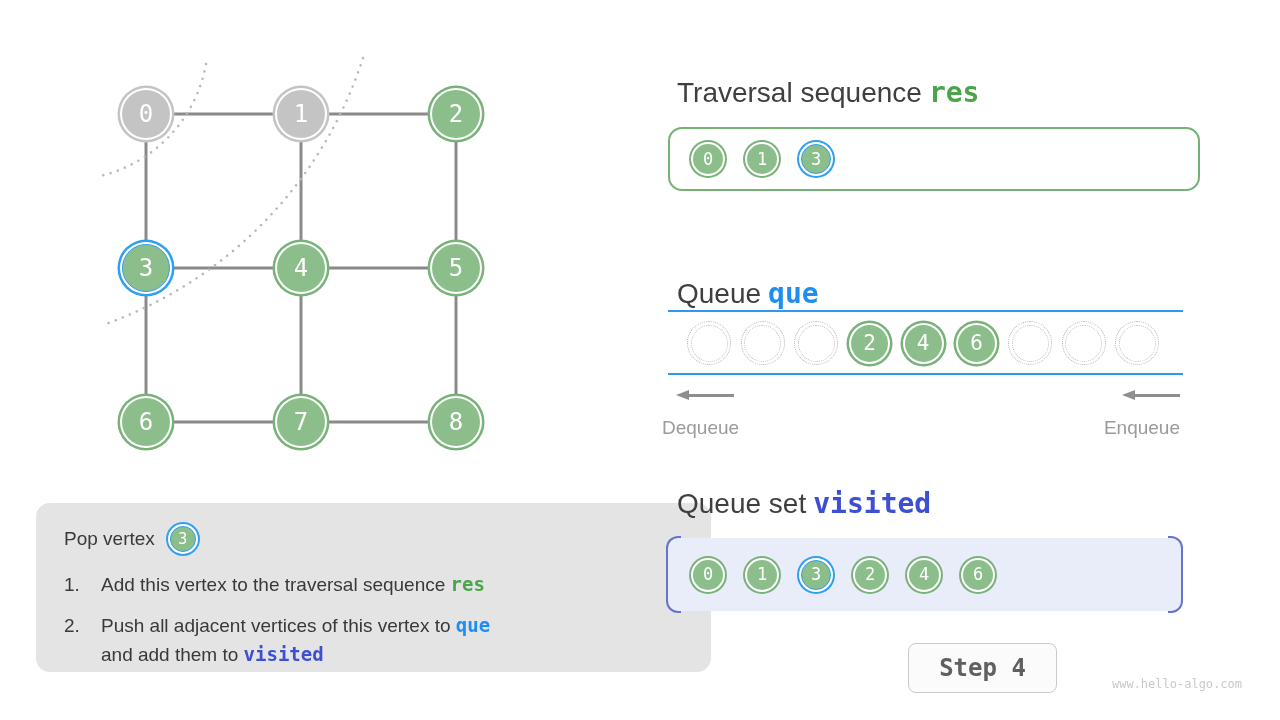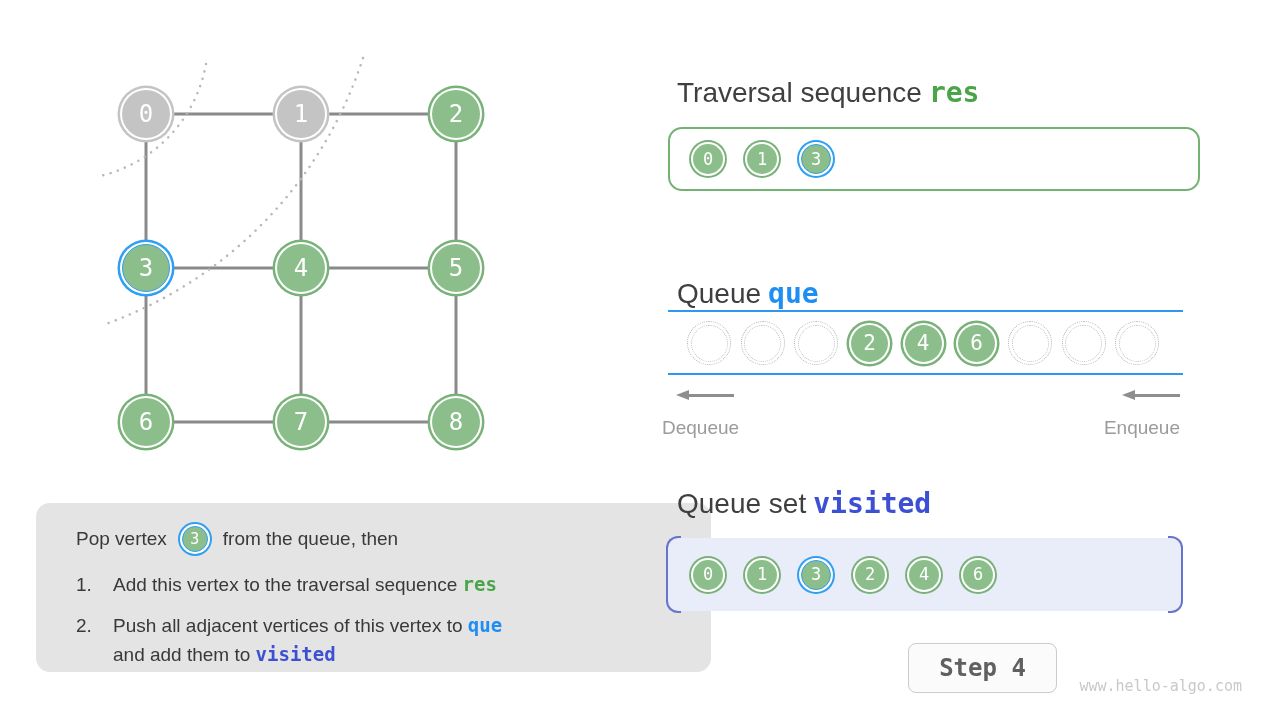--- a/index.html
+++ b/index.html
@@ -75,41 +75,41 @@
   }
   .hs-bracket { top:536px; width:15px; height:77px; box-sizing:border-box; }
   .hs-bracket.left  { left:666px;  border:2.5px solid #6674d0; border-right:none;
                       border-radius:12px 0 0 12px; }
   .hs-bracket.right { left:1168px; border:2.5px solid #6674d0; border-left:none;
                       border-radius:0 12px 12px 0; }
 
   
   .desc-box {
     left:36px; top:503px; width:675px; height:169px; background:#e4e4e4;
-    border-radius:14px; box-sizing:border-box; padding:17px 28px 0 40px;
+    border-radius:14px; box-sizing:border-box; padding:17px 28px 0 28px;
     font-size:19px; color:#37393b;
   }
   .desc-intro { display:flex; align-items:center; height:38px; }
   .desc-intro .slot-inline { width:34px; height:34px; display:flex; align-items:center;
                              justify-content:center; margin:0 11px; }
   .d-item { display:flex; margin-top:12px; line-height:29px; }
   .d-num { width:37px; flex-shrink:0; }
   .d-txt { flex:1; }
 
   
   .step-btn {
     left:908px; top:643px; width:149px; height:50px; background:#fbfbfb;
     border:1.5px solid #cbcbcb; border-radius:8px;
     display:flex; align-items:center; justify-content:center;
     font-family:"DejaVu Sans Mono", monospace; font-weight:bold; font-size:24px; color:#606060;
     box-sizing:border-box; cursor:default;
   }
   .watermark {
     right:38px; top:677px; font-family:"DejaVu Sans Mono", monospace;
-    font-size:15px; color:#c9c9c9;
+    font-size:12px; color:#c9c9c9;
   }
 </style>
 </head>
 <body>
 
 <div class="canvas">
 
   <svg id="graph-svg" class="abs" width="560" height="480" viewBox="0 0 560 480">
       <line x1="146" y1="114" x2="301" y2="114" stroke="#8a8a8a" stroke-width="3"></line>
       <line x1="301" y1="114" x2="456" y2="114" stroke="#8a8a8a" stroke-width="3"></line>
@@ -137,21 +137,20 @@
       <div class="circle sz-lg c-green g-vertex" style="left: 277px; top: 398px;">7</div>
       <div class="circle sz-lg c-green g-vertex" style="left: 432px; top: 398px;">8</div>
     </div>
 
   <div class="abs desc-box">
     <div class="desc-intro" id="desc-intro">
         <span>Pop vertex</span>
         <span class="slot-inline">
           <div class="circle sz-xs c-current">3</div>
         </span>
-        <span>from the queue, then</span>
       </div>
     <div id="desc-list">
         <div class="d-item">
           <span class="d-num">1.</span>
           <div class="d-txt">Add this vertex to the traversal sequence <span class="code-inline" style="color: rgb(74, 165, 74);">res</span></div>
         </div>
         <div class="d-item">
           <span class="d-num">2.</span>
           <div class="d-txt">Push all adjacent vertices of this vertex to <span class="code-inline" style="color: rgb(30, 142, 242);">que</span><br>and add them to <span class="code-inline" style="color: rgb(61, 80, 211);">visited</span></div>
         </div>

